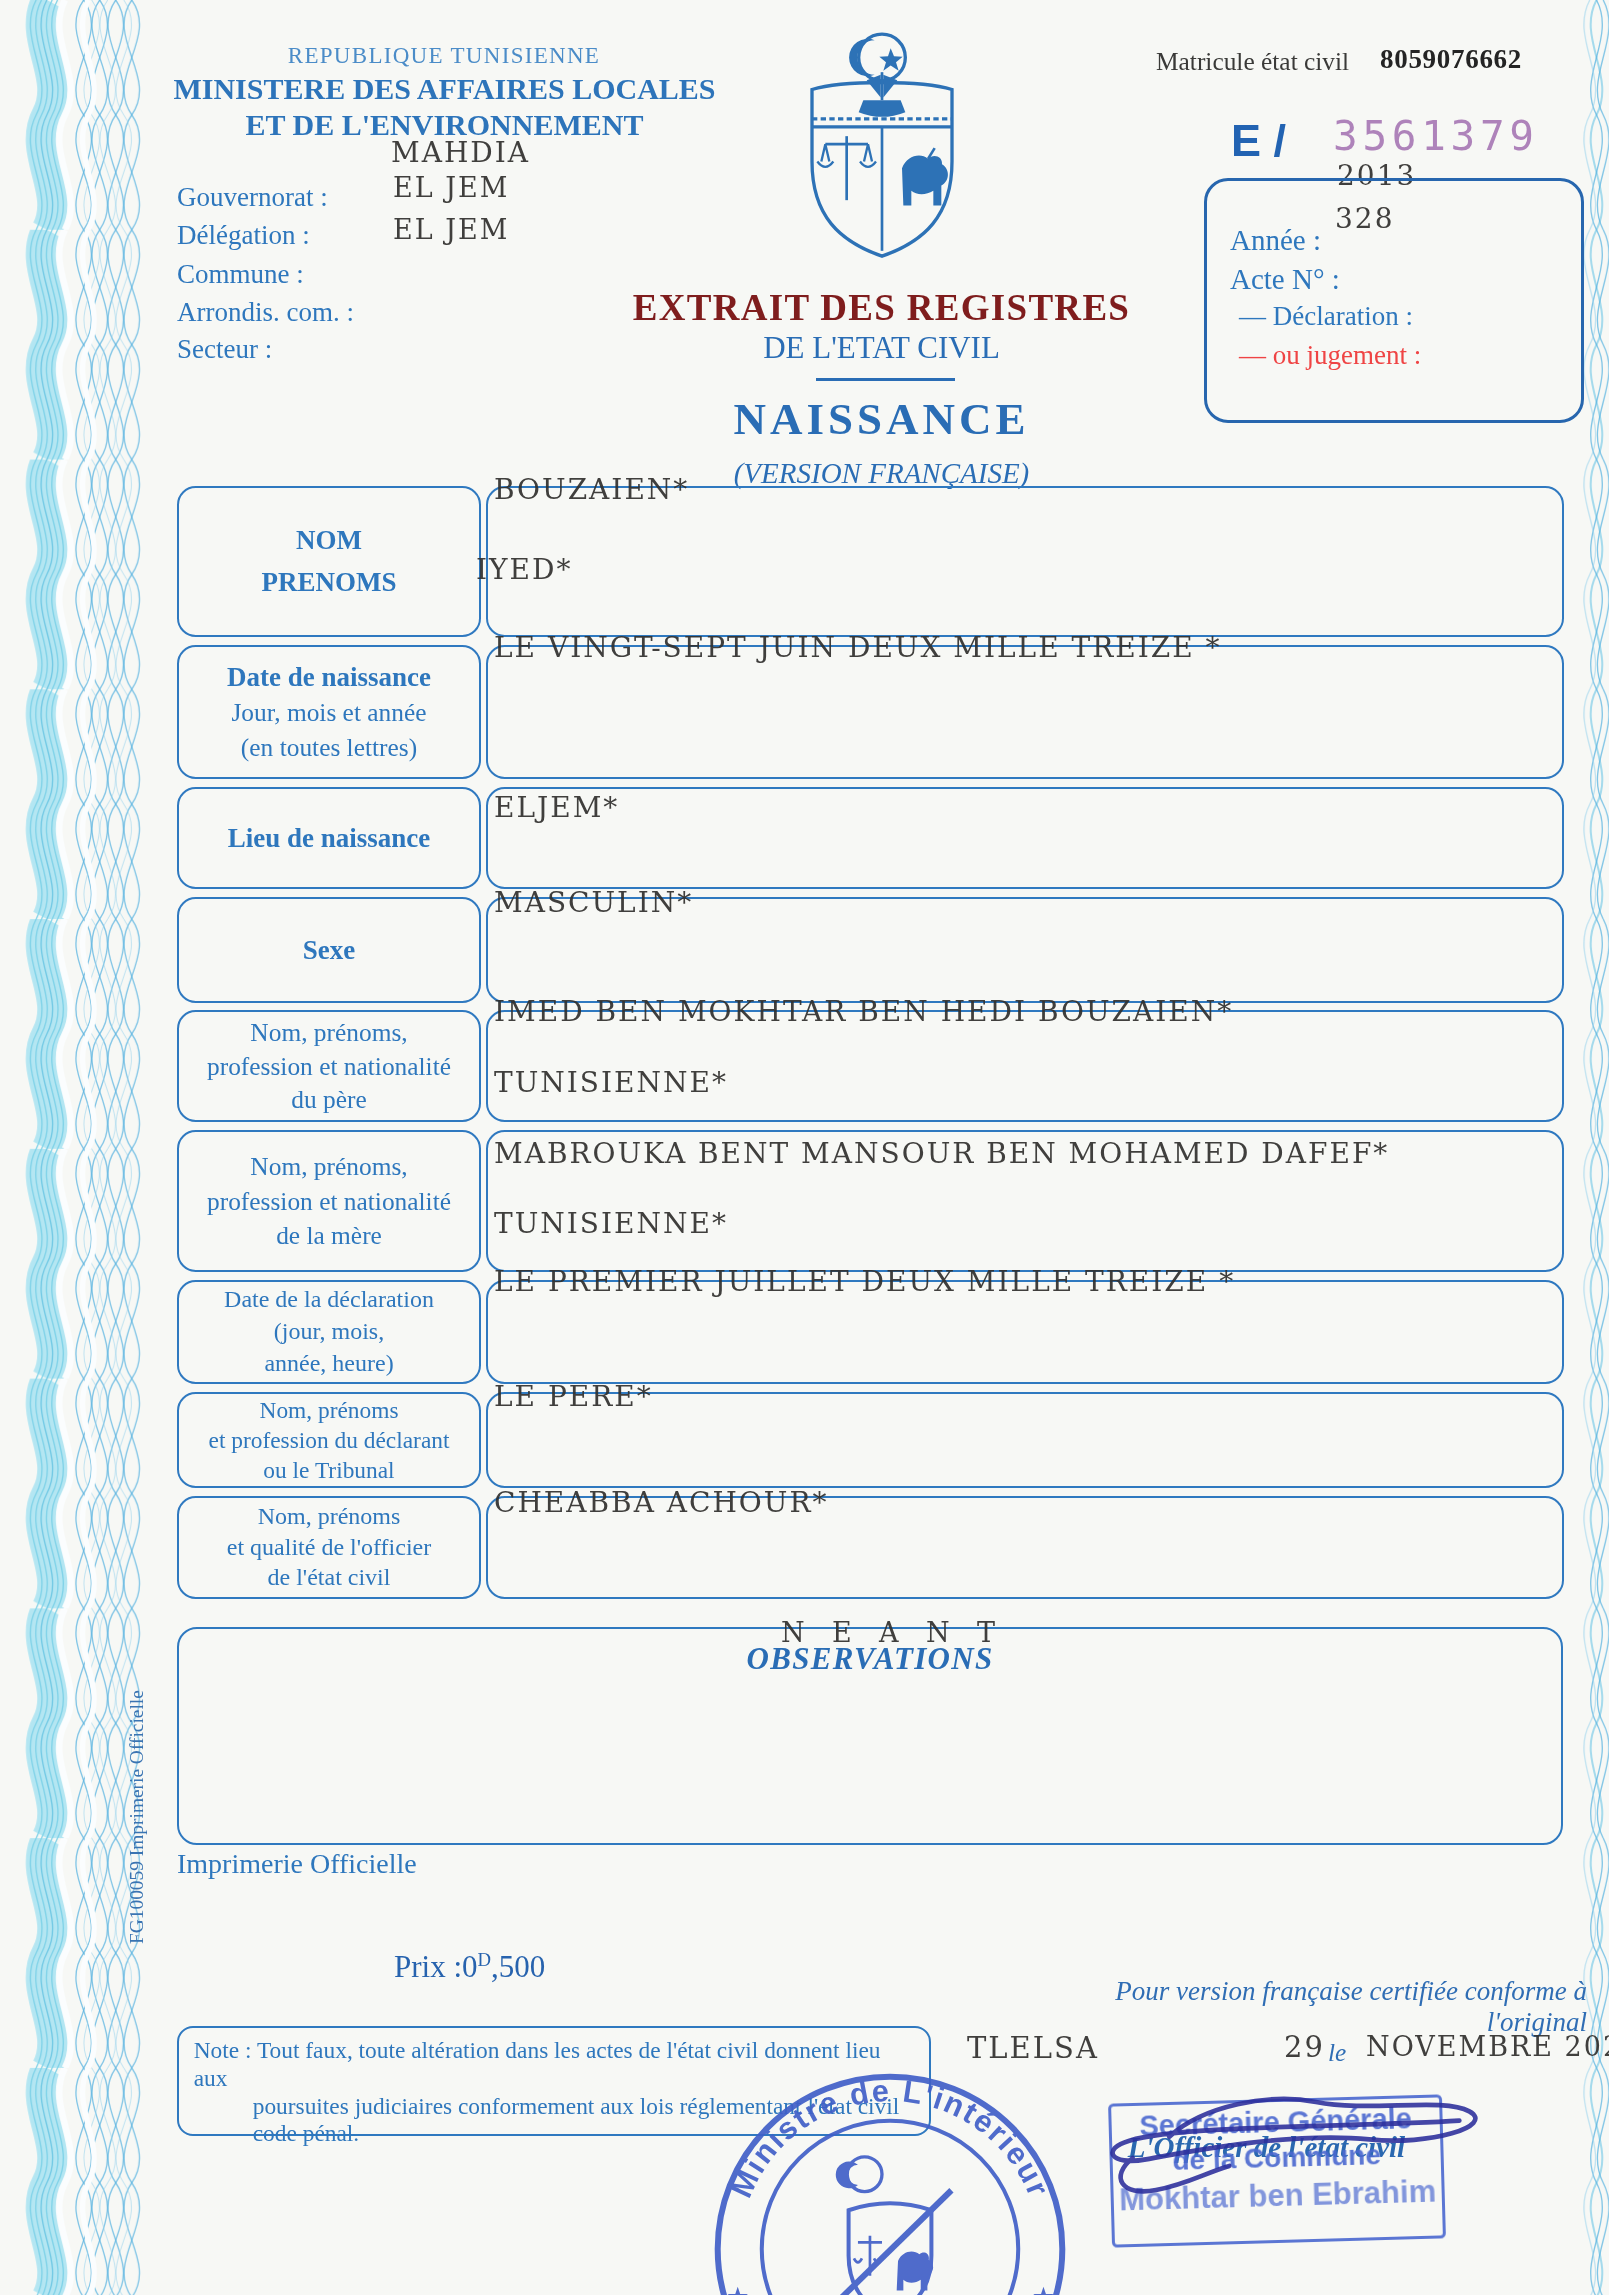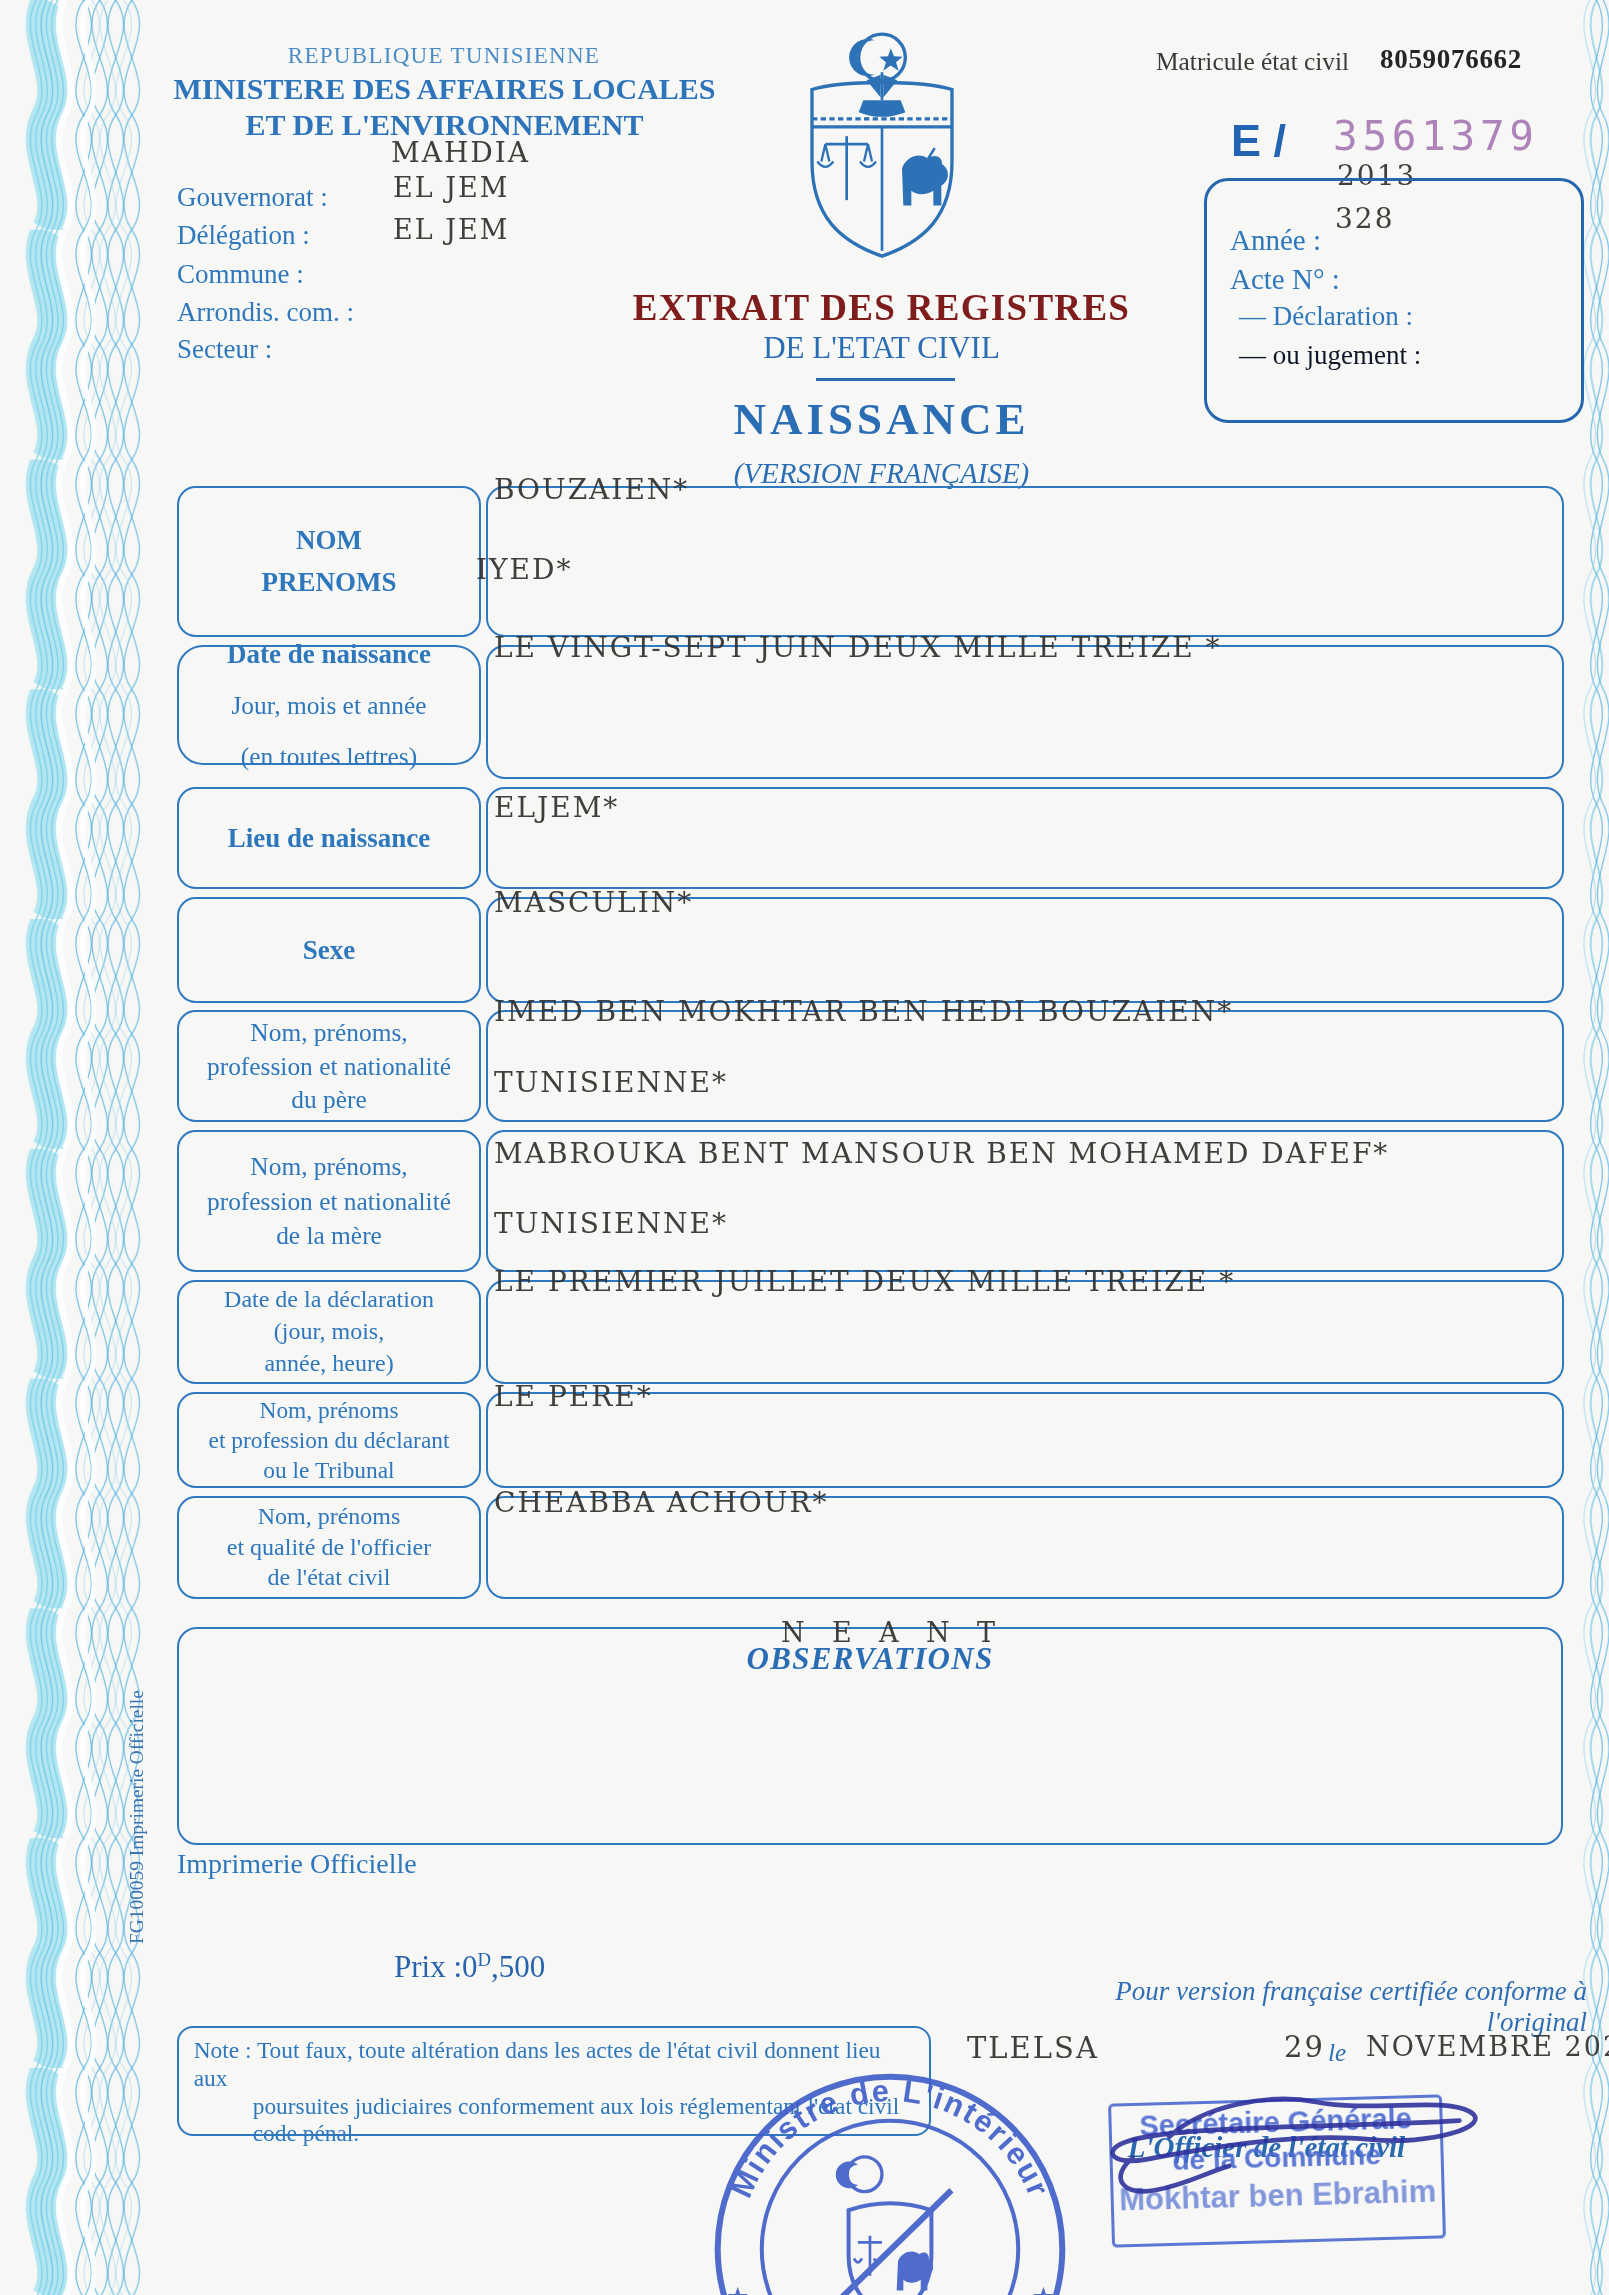--- a/index.html
+++ b/index.html
@@ -105,38 +105,38 @@
   <div class="abs" style="left:1380px;top:44px;font-size:27px;font-weight:bold;color:#242424;letter-spacing:0.7px;">8059076662</div>
   <div class="abs" style="left:1231px;top:115px;font-size:45px;font-weight:bold;color:#2263b2;font-family:'Liberation Sans',sans-serif;">E /</div>
   <div class="abs" style="left:1333px;top:112px;font-size:41px;color:#a26fb0;font-family:'DejaVu Sans Mono',monospace;letter-spacing:4.7px;opacity:.85;">3561379</div>
   <div class="abs typed" style="left:1337px;top:159px;font-size:28px;">2013</div>
 
   <div class="abs" style="left:1204px;top:178px;width:380px;height:245px;border:3px solid #2766ae;border-radius:24px;box-sizing:border-box;">
     <div class="abs typed" style="left:128px;top:21.4px;font-size:28px;">328</div>
     <div class="abs" style="left:23px;top:43px;font-size:29px;color:#2e77bd;">Année :</div>
     <div class="abs" style="left:23px;top:82px;font-size:29px;color:#2e77bd;">Acte N° :</div>
     <div class="abs" style="left:32px;top:120px;font-size:27px;color:#2e77bd;">— Déclaration :</div>
-    <div class="abs" style="left:32px;top:159px;font-size:27px;color:#0f172a;">— ou jugement :</div>
+    <div class="abs" style="left:32px;top:159px;font-size:27px;color:#ef4444;">— ou jugement :</div>
   </div>
 
   <div class="abs" style="left:601px;top:286px;width:561px;text-align:center;font-size:37px;font-weight:bold;color:#7f1d1d;letter-spacing:1.3px;">EXTRAIT DES REGISTRES</div>
   <div class="abs" style="left:601px;top:330px;width:561px;text-align:center;font-size:31px;font-weight:normal;color:#2a6db5;">DE L'ETAT CIVIL</div>
   <div class="abs" style="left:816px;top:378px;width:139px;height:2.7px;background:#2a6db5;"></div>
   <div class="abs" style="left:601px;top:393px;width:561px;text-align:center;font-size:45px;font-weight:bold;color:#2a6db5;letter-spacing:4px;">NAISSANCE</div>
   <div class="abs" style="left:601px;top:457px;width:561px;text-align:center;font-size:29px;font-style:italic;color:#2a6db5;">(VERSION FRANÇAISE)</div>
 
   <div class="row-label" style="top:486px;height:151px;gap:9.4px;">
     <div class="ll llb">NOM</div>
     <div class="ll llb">PRENOMS</div>
   </div>
   <div class="row-value" style="top:486px;height:151px;"></div>
   <div class="val typed" style="left:494px;top:473px;">BOUZAIEN*</div>
   <div class="val typed" style="left:476px;top:553px;">IYED*</div>
 
-  <div class="row-label" style="top:645px;height:120px;gap:20px;border-radius:26px;">
+  <div class="row-label" style="top:645px;height:134px;gap:4px;">
     <div class="ll llb">Date de naissance</div>
     <div class="ll">Jour, mois et année</div>
     <div class="ll">(en toutes lettres)</div>
   </div>
   <div class="row-value" style="top:645px;height:134px;"></div>
   <div class="val typed" style="left:494px;top:631px;">LE VINGT-SEPT JUIN  DEUX MILLE TREIZE *</div>
 
   <div class="row-label" style="top:787px;height:102px;">
     <div class="ll llb">Lieu de naissance</div>
   </div>

